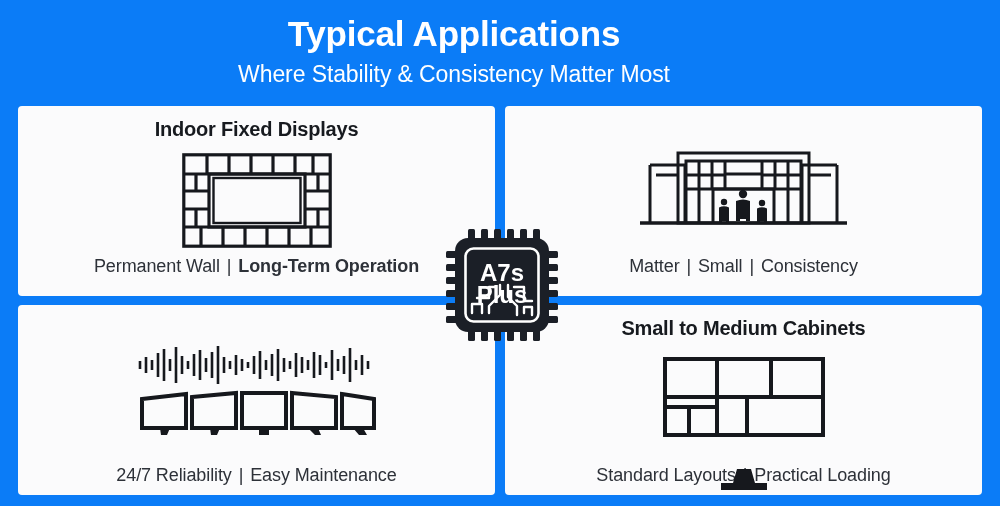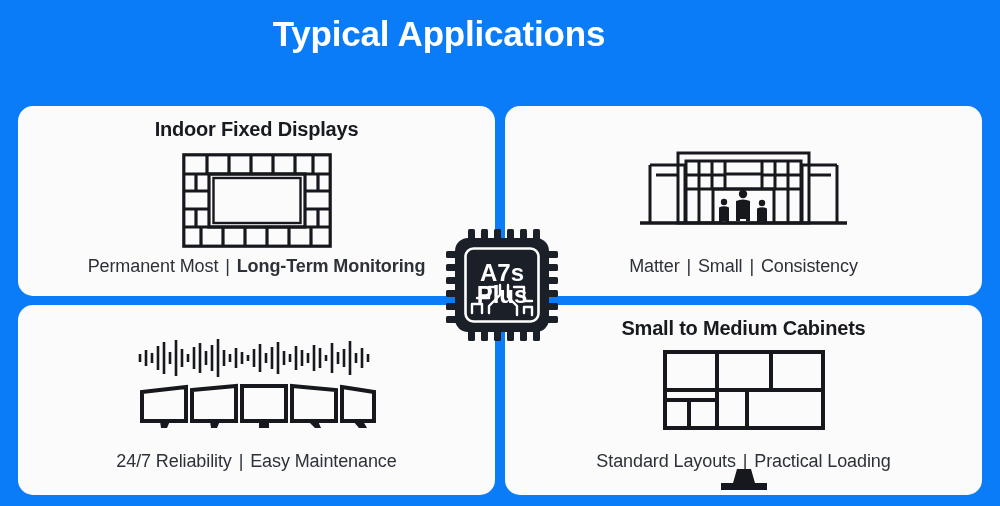--- a/index.html
+++ b/index.html
@@ -20,21 +20,21 @@
   .poster {
     position: relative;
     width: 1000px;
     height: 506px;
     background: #0b7cf7;
   }
 
   
   .header {
     position: absolute;
-    top: 0; left: 1px;
+    top: 0; left: 16px;
     width: 876px;
     height: 104px;
     text-align: center;
     padding-top: 12px;
   }
   .title {
     font-size: 35px;
     font-weight: bold;
     color: #ffffff;
     letter-spacing: -0.2px;
@@ -58,21 +58,21 @@
     height: 389px;
     display: grid;
     grid-template-columns: 1fr 1fr;
     grid-template-rows: 1fr 1fr;
     column-gap: 10px;
     row-gap: 9px;
   }
 
   .card {
     background: #fbfbfc;
-    border-radius: 15px;
+    border-radius: 4px;
     position: relative;
     display: flex;
     flex-direction: column;
     align-items: center;
     justify-content: flex-start;
     padding: 10px 14px 8px 14px;
     overflow: hidden;
   }
 
   .card-title {
@@ -110,40 +110,41 @@
 
   
   .card-1 .card-icon { padding-top: 4px; }
   .card-2 .card-icon { padding-top: 6px; }
   .card-3 .card-icon { padding-top: 0px; }
   .card-4 .card-icon { padding-top: 2px; }
 
   .card-1 .card-caption,
   .card-2 .card-caption { margin-bottom: 10px; }
   .card-3 .card-caption,
-  .card-4 .card-caption { margin-bottom: 14px; }
+  .card-4 .card-caption { margin-bottom: 0; }
 
   
   .chip {
     position: absolute;
     left: 444px;
     top: 227px;
     width: 116px;
     height: 116px;
     z-index: 20;
   }
   .chip svg { display: block; }
 </style>
 </head>
 <body>
 
 <div class="poster">
 
   <div class="header">
     <div class="title">Typical Applications</div>
+    <div class="subtitle">Where Stability &amp; Consistency Matter Most</div>
   </div>
 
   <div class="grid">
 
     <div class="card card-1">
       <div class="card-title">Indoor Fixed Displays</div>
 
       <div class="card-icon">
         <svg width="150" height="95" viewBox="0 0 150 95" fill="none" stroke="#16181d" stroke-width="3.2" stroke-linejoin="miter">
 
@@ -174,23 +175,23 @@
           <line x1="14" y1="56" x2="14" y2="74"></line>
 
           <line x1="123" y1="38" x2="148.2" y2="38"></line>
           <line x1="123" y1="56" x2="148.2" y2="56"></line>
           <line x1="136" y1="21" x2="136" y2="38"></line>
           <line x1="136" y1="56" x2="136" y2="74"></line>
         </svg>
       </div>
 
       <div class="card-caption">
-        <span>Permanent Most</span>
+        <span>Permanent Wall</span>
         <span class="sep">|</span>
-        <span class="cap-strong">Long-Term Monitoring</span>
+        <span class="cap-strong">Long-Term Operation</span>
       </div>
     </div>
 
     <div class="card card-2">
 
       <div class="card-icon">
         <svg width="215" height="90" viewBox="0 0 215 90" fill="none" stroke="#16181d" stroke-width="3" stroke-linejoin="miter">
 
           <path d="M14 22 L49 22 L49 80"></path>
           <line x1="14" y1="22" x2="14" y2="80"></line>

